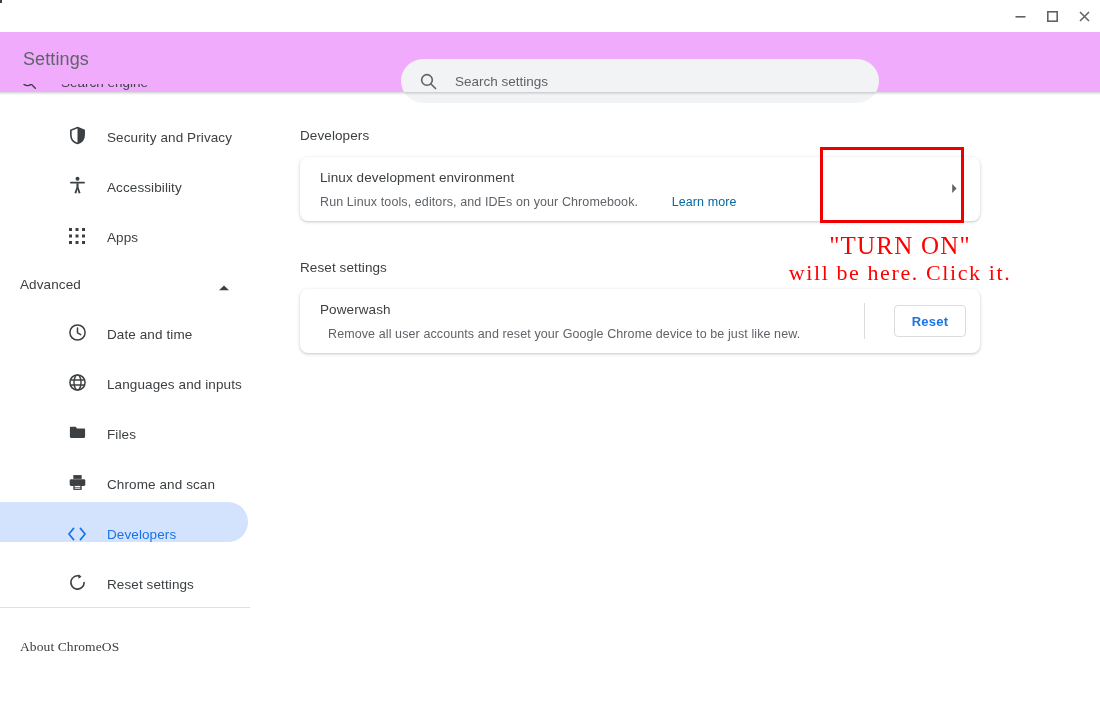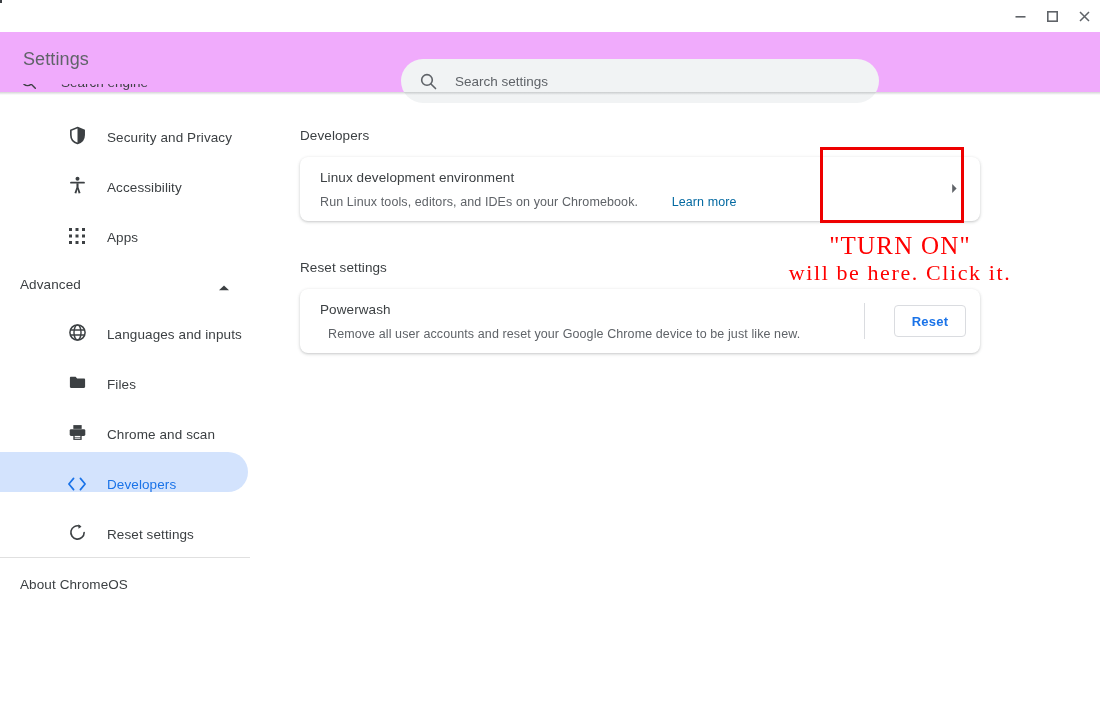--- a/index.html
+++ b/index.html
@@ -103,22 +103,22 @@
   .nav-group .label {
     margin-left: 20px; font-size: 13.5px; color: #3c4043; letter-spacing: .1px;
   }
   .nav-group .caret {
     position: absolute; right: 18px; display: flex; color: #3c4043;
   }
   .nav-divider {
     height: 1px; background: #e0e0e0; width: 250px; margin-top: 15px;
   }
   .nav-about {
-    height: 40px; display: flex; align-items: flex-start; width: 248px;
-    cursor: pointer; margin-top: 19px;
+    height: 40px; display: flex; align-items: center; width: 248px;
+    cursor: pointer; margin-top: 19px; font-family: Liberation Serif, serif;
   }
   .nav-about .label {
     margin-left: 20px; font-size: 13.5px; color: #3c4043; letter-spacing: .1px;
   }
 
   
   .main { position: absolute; top: 95px; left: 260px; width: 840px; height: 609px; }
   .section-title {
     position: absolute; font-size: 13.5px; color: #3c4043; letter-spacing: .1px;
   }
@@ -257,20 +257,29 @@
 
     <div class="nav-group" style="margin-top:7px">
       <span class="label">Advanced</span>
       <span class="caret">
         <svg width="12" height="8" viewBox="0 0 12 8">
             <path d="M1 6.2 L6 1.4 L11 6.2" fill="#3c4043"></path>
           </svg>
       </span>
     </div>
 
+    <div class="nav-item">
+      <span class="icon">
+        <svg width="19" height="19" viewBox="0 0 20 20">
+          <circle cx="10" cy="10" r="8" fill="none" stroke="#3c4043" stroke-width="1.6"></circle>
+          <path d="M10 5.3 V10.3 L13.4 12.3" stroke="#3c4043" stroke-width="1.6" fill="none" stroke-linecap="round"></path>
+        </svg>
+      </span>
+      <span class="label">Date and time</span>
+    </div>
 
     <div class="nav-item">
       <span class="icon">
         <svg width="19" height="19" viewBox="0 0 20 20">
           <circle cx="10" cy="10" r="8" fill="none" stroke="#3c4043" stroke-width="1.6"></circle>
           <ellipse cx="10" cy="10" rx="3.7" ry="8" fill="none" stroke="#3c4043" stroke-width="1.5"></ellipse>
           <path d="M2.3 7.4 H17.7 M2.3 12.6 H17.7" stroke="#3c4043" stroke-width="1.5"></path>
         </svg>
       </span>
       <span class="label">Languages and inputs</span>

